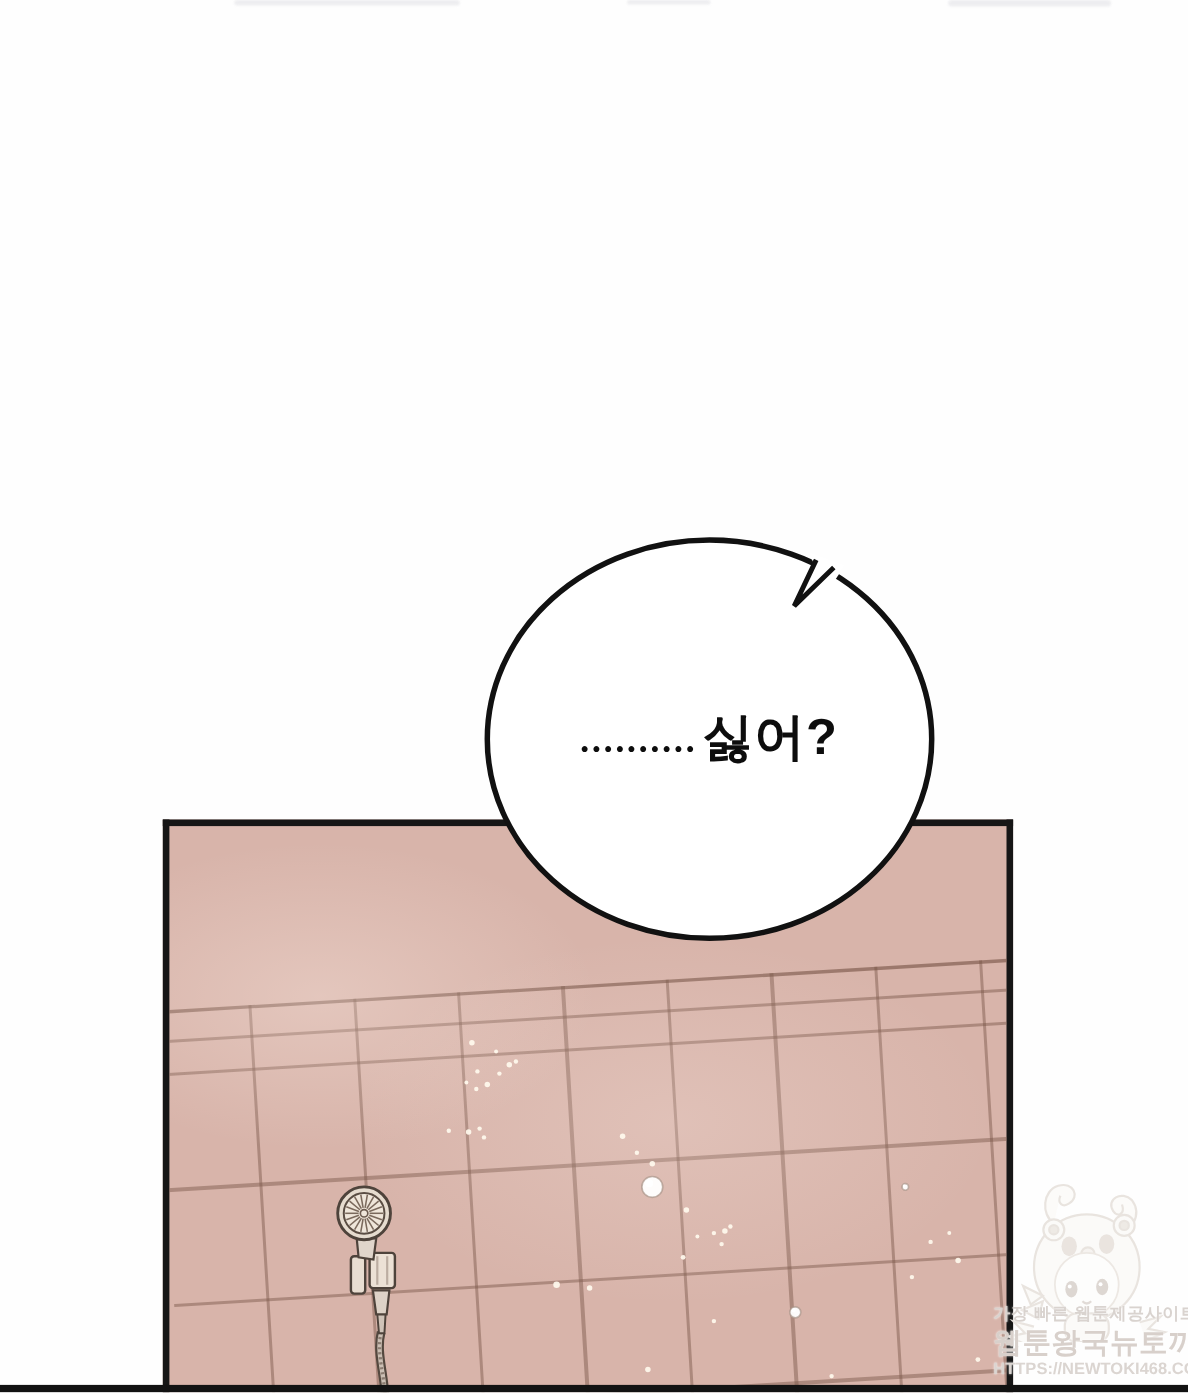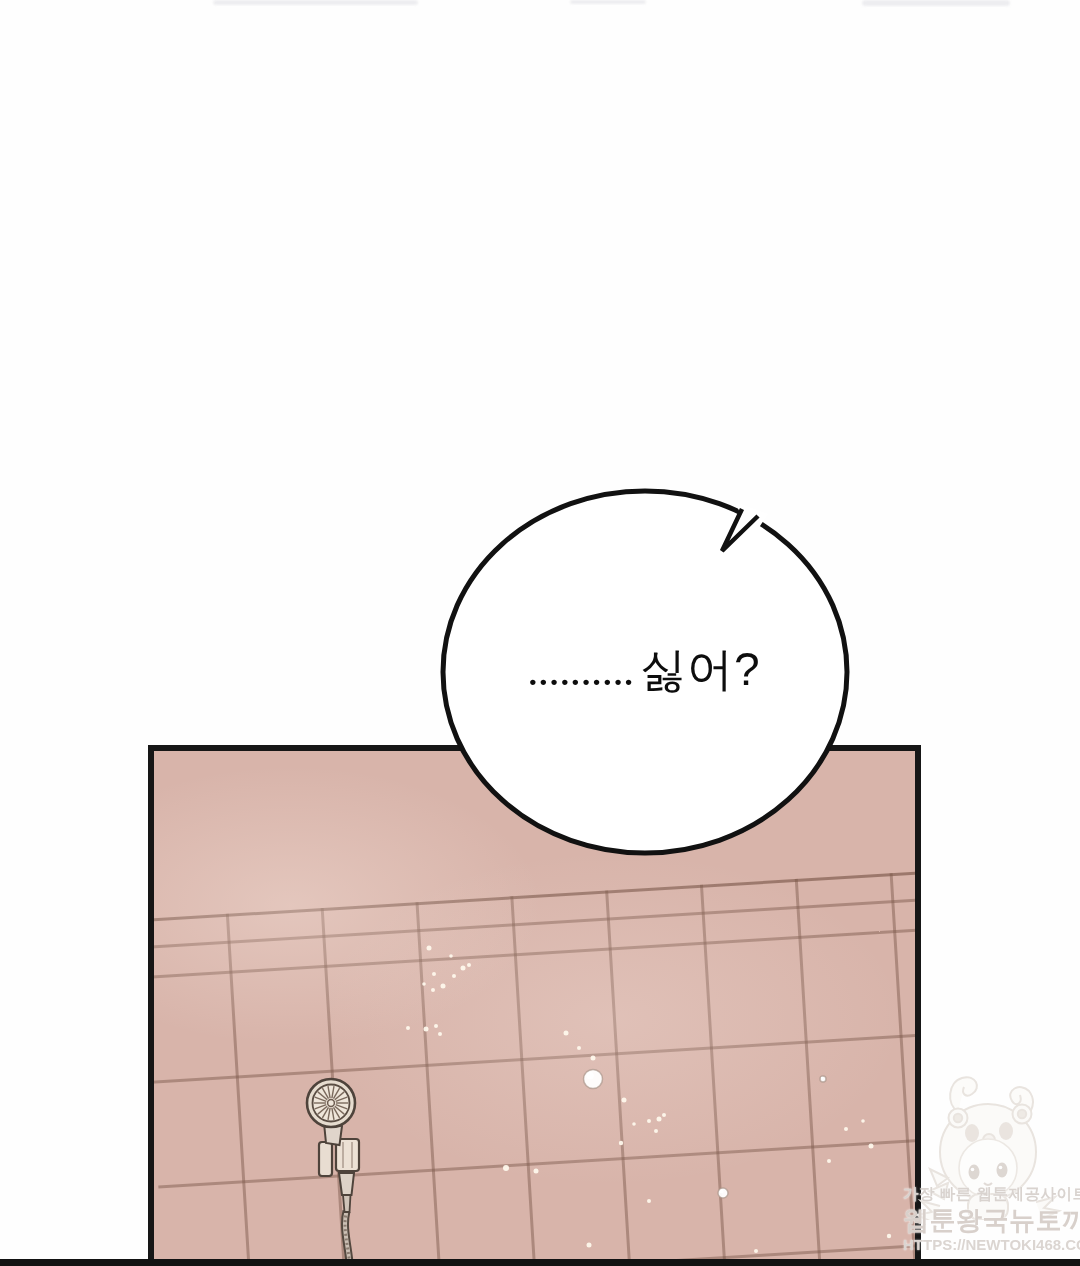--- a/index.html
+++ b/index.html
@@ -55,21 +55,21 @@
 
   
   .bubble-svg { position:absolute; left:0; top:0; z-index:20; pointer-events:none; }
   .bubble-label {
     position:absolute; left:455px; top:622px; width:380px; height:96px;
     display:flex; align-items:center; justify-content:center;
     z-index:21; color:#0d0d0d; white-space:nowrap;
   }
   .bubble-dots  { font-size:19px; font-weight:bold; letter-spacing:4px;
                   position:relative; top:12px; }
-  .bubble-text  { font-size:46px; font-weight:normal; letter-spacing:1px; margin-left:4px;text-align:right; }
+  .bubble-text  { font-size:46px; font-weight:bold; letter-spacing:1px; margin-left:4px;text-align:right; }
 
   
   .watermark { position:absolute; left:903px; top:1058px; width:177px; height:208px; z-index:30; }
   .wm-line { position:absolute; left:0; width:177px; text-align:center;
              font-weight:bold; color:#d9d3cf; white-space:nowrap;
              text-shadow:0 0 2px rgba(255,255,255,.95); }
   .wm-1 { top:126px; font-size:15.5px; letter-spacing:.5px; }
   .wm-2 { top:145px; font-size:26px;  color:#d8d0cb; letter-spacing:.5px; }
   .wm-3 { top:178px; font-size:15px;  color:#dbd5d1; }
 </style>

